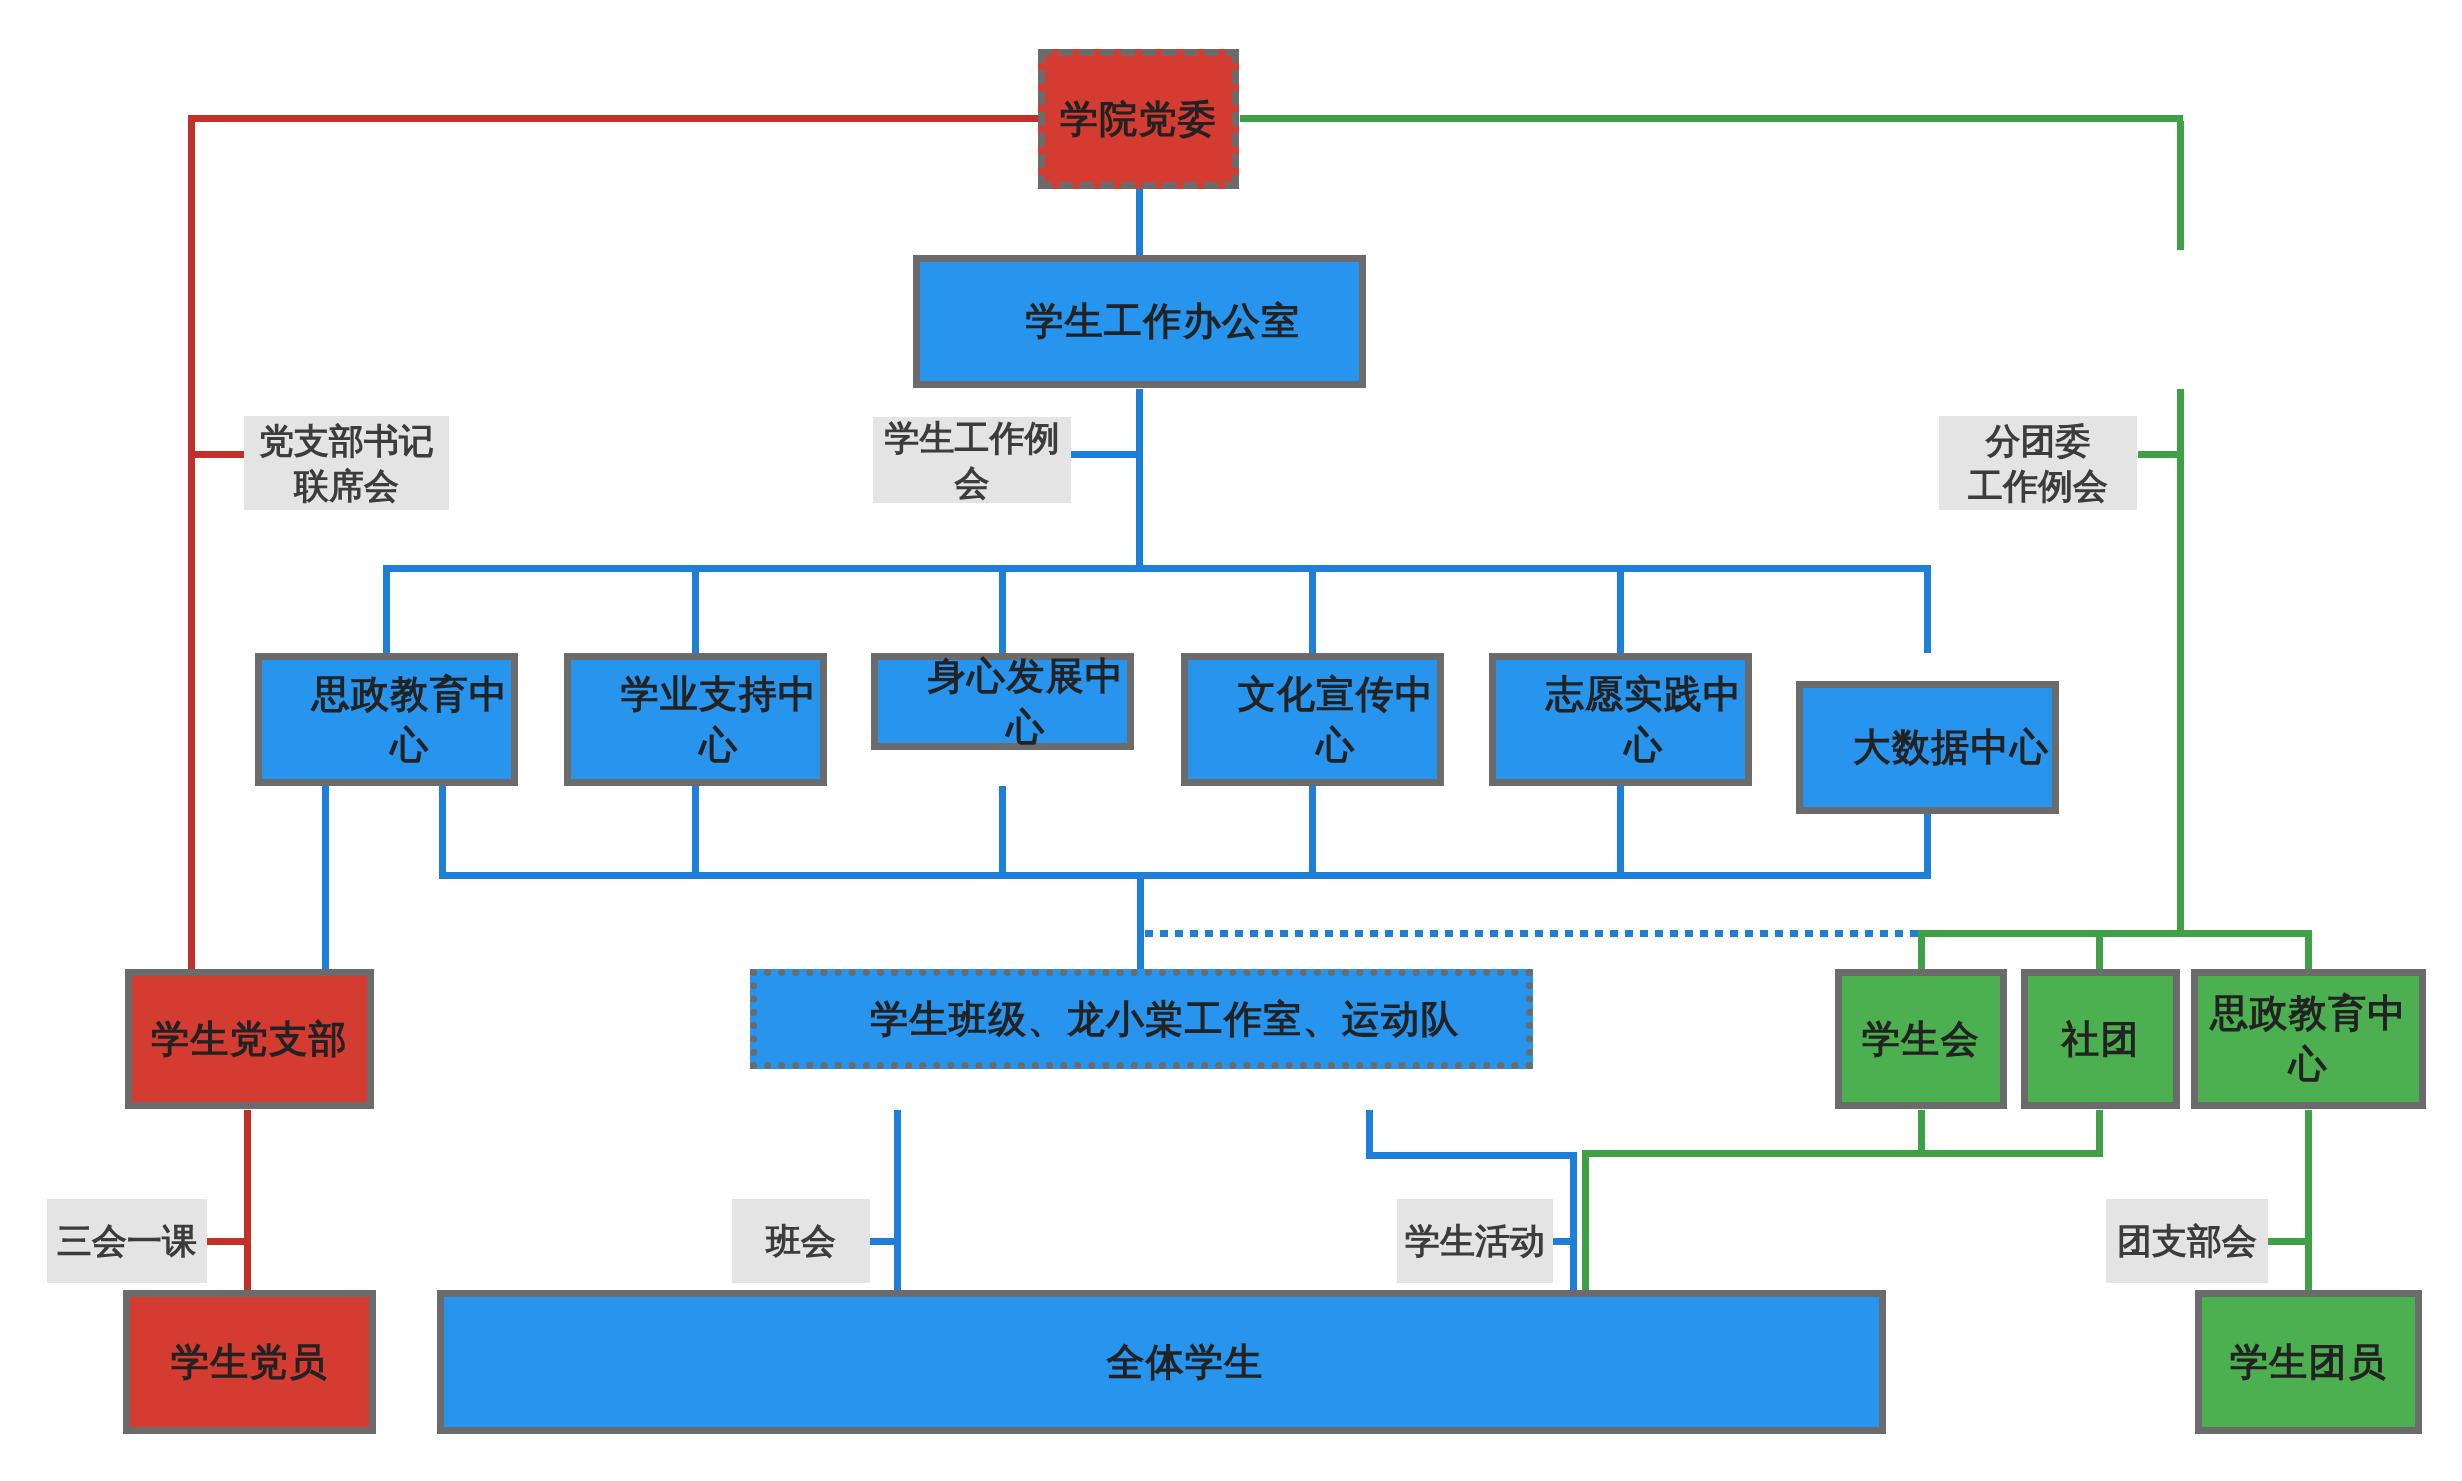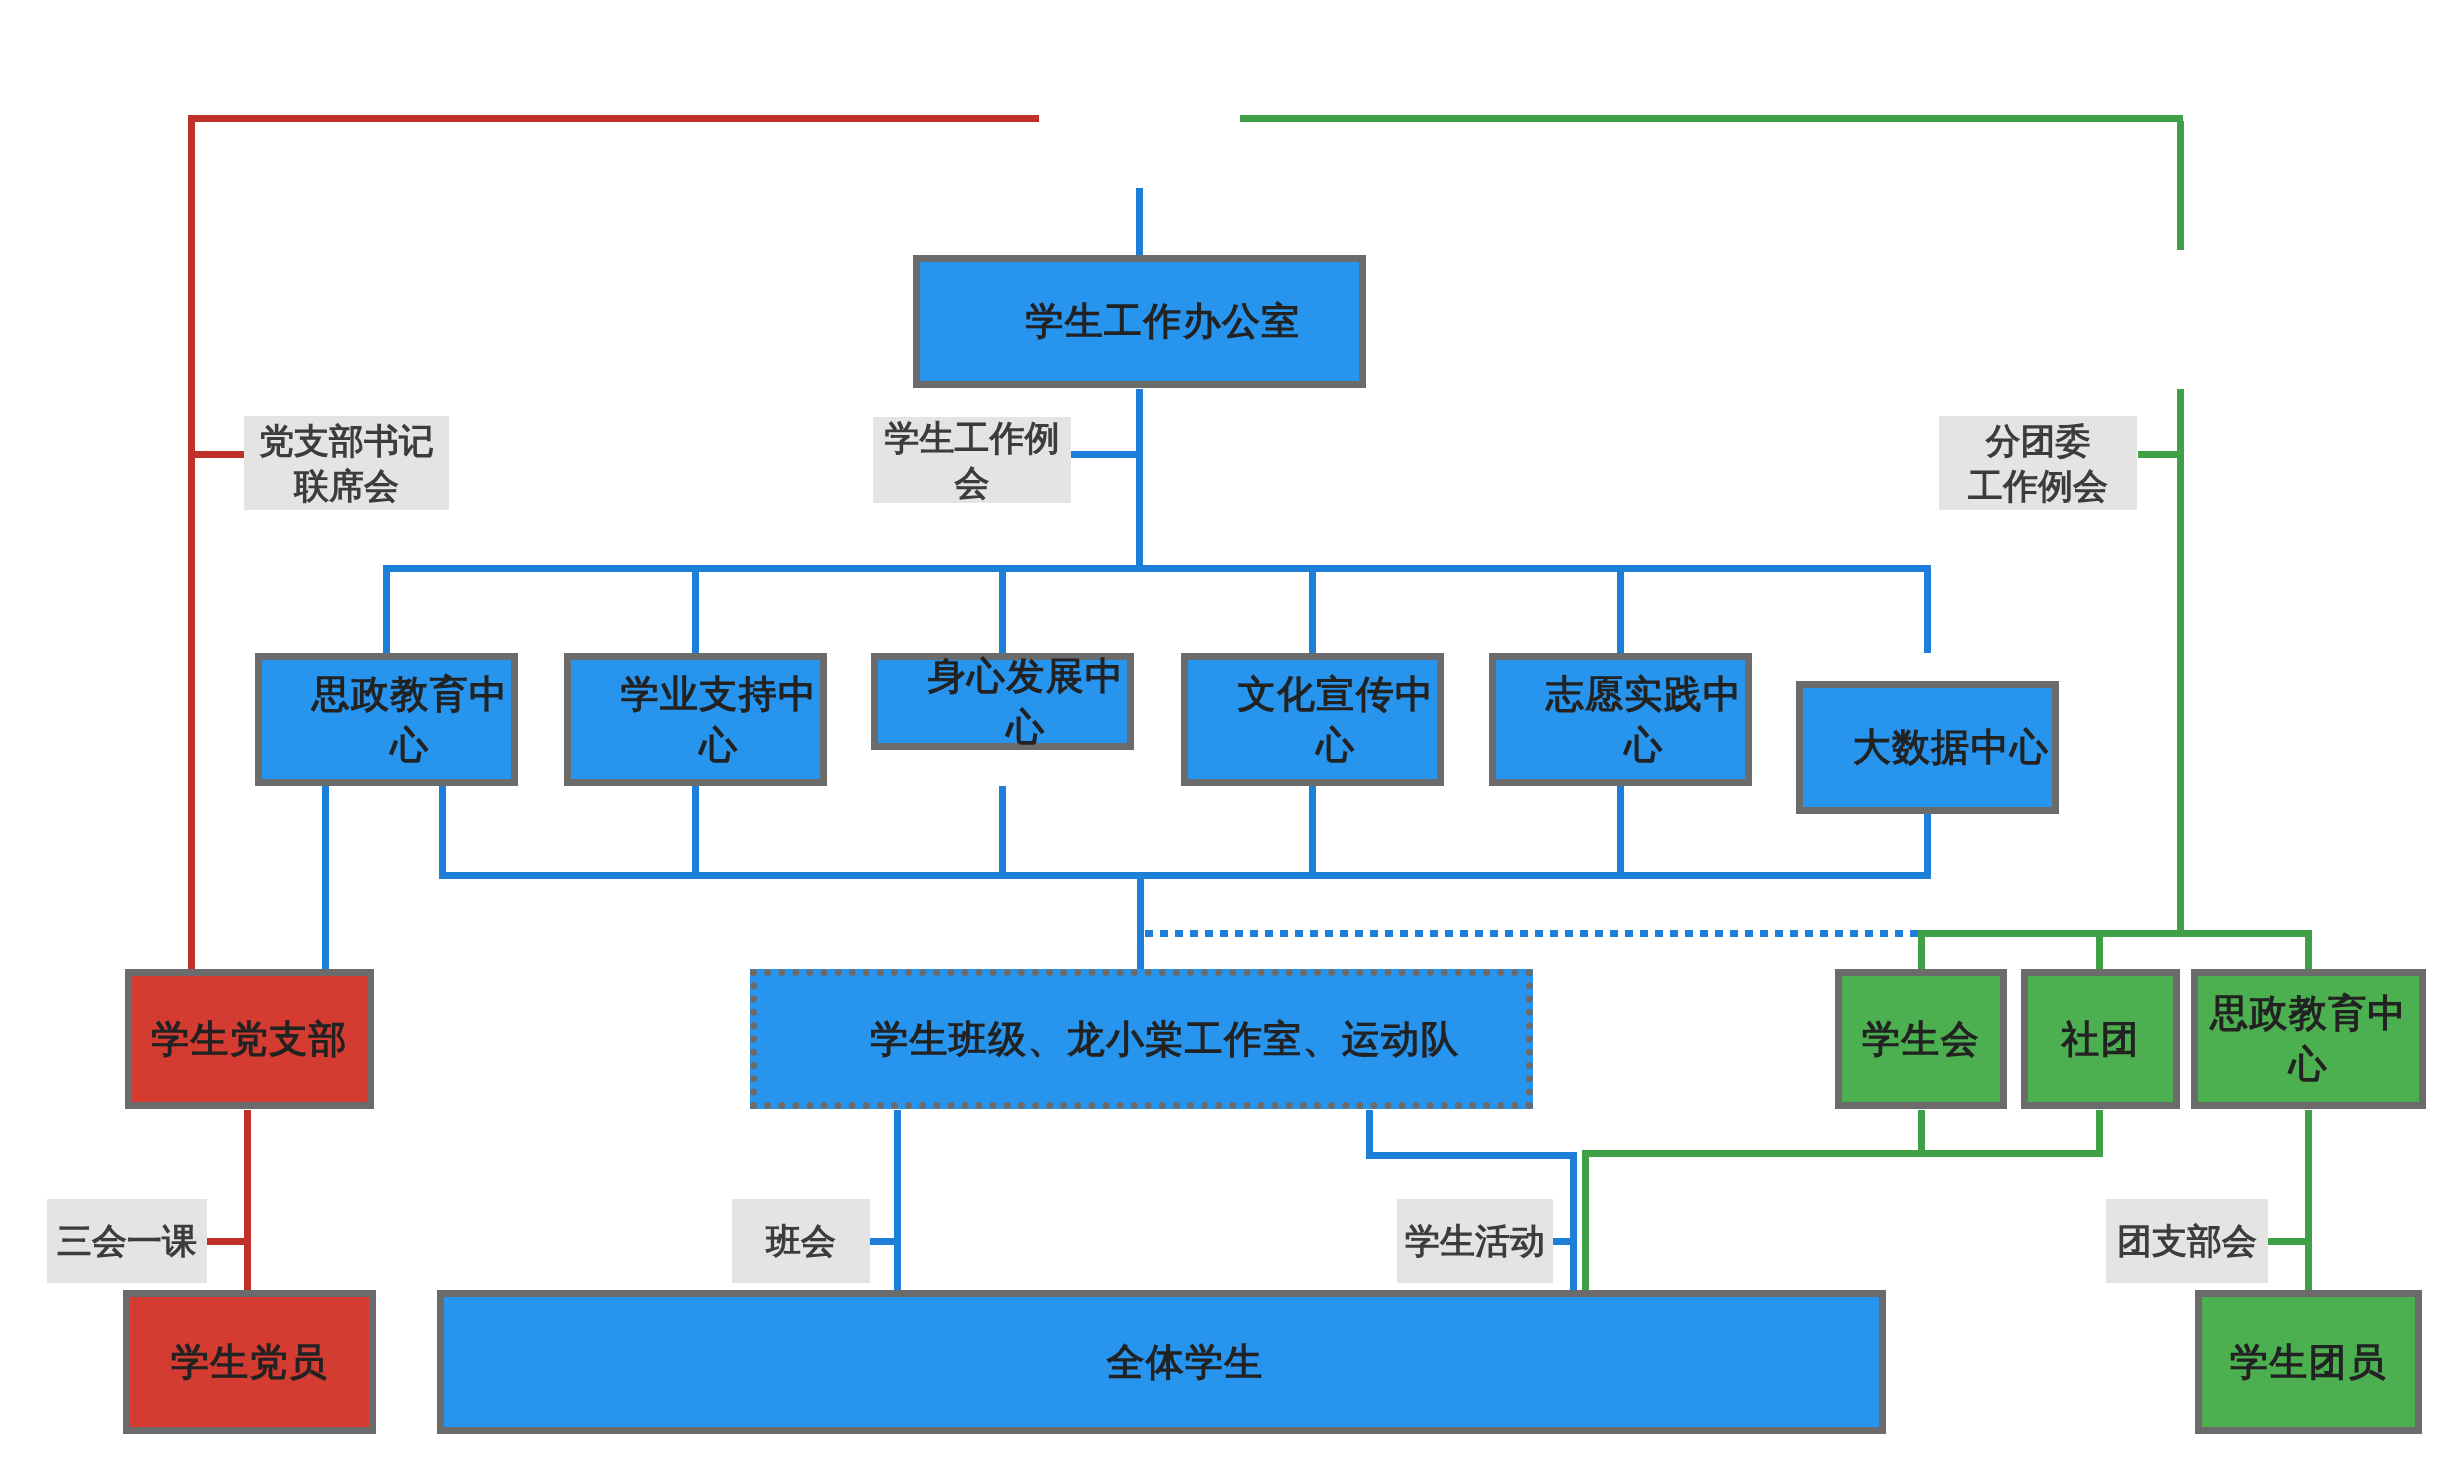--- a/index.html
+++ b/index.html
@@ -91,31 +91,32 @@
   <div class="lbl" style="left:244px;top:416px;width:205px;height:94px;">党支部书记
 联席会</div>
   <div class="lbl" style="left:873px;top:417px;width:198px;height:86px;">学生工作例会</div>
   <div class="lbl" style="left:1939px;top:416px;width:198px;height:94px;">分团委
 工作例会</div>
   <div class="lbl" style="left:47px;top:1199px;width:160px;height:84px;">三会一课</div>
   <div class="lbl" style="left:732px;top:1199px;width:138px;height:84px;">班会</div>
   <div class="lbl" style="left:1397px;top:1199px;width:156px;height:84px;">学生活动</div>
   <div class="lbl" style="left:2106px;top:1199px;width:162px;height:84px;">团支部会</div>
 
+  <div class="box red dashed" style="left:1038px;top:49px;width:201px;height:140px;">学院党委</div>
   <div class="box blue" style="left:913px;top:255px;width:453px;height:133px;">学生工作办公室</div>
 
   <div class="box blue" style="left:255px;top:653px;width:263px;height:133px;">思政教育中心</div>
   <div class="box blue" style="left:564px;top:653px;width:263px;height:133px;">学业支持中心</div>
   <div class="box blue" style="left:871px;top:653px;width:263px;height:97px;">身心发展中心</div>
   <div class="box blue" style="left:1181px;top:653px;width:263px;height:133px;">文化宣传中心</div>
   <div class="box blue" style="left:1489px;top:653px;width:263px;height:133px;">志愿实践中心</div>
   <div class="box blue" style="left:1796px;top:681px;width:263px;height:133px;">大数据中心</div>
 
   <div class="box red" style="left:125px;top:969px;width:249px;height:140px;">学生党支部</div>
-  <div class="box blue dotted" style="left:750px;top:969px;width:783px;height:140px;">学生班级、龙小棠工作室、运动队</div>
+  <div class="box blue dotted" style="left:750px;top:969px;width:783px;height:100px;">学生班级、龙小棠工作室、运动队</div>
   <div class="box green" style="left:1835px;top:969px;width:172px;height:140px;">学生会</div>
   <div class="box green" style="left:2021px;top:969px;width:159px;height:140px;">社团</div>
   <div class="box green" style="left:2191px;top:969px;width:235px;height:140px;">思政教育中心</div>
 
   <div class="box red" style="left:123px;top:1290px;width:253px;height:144px;">学生党员</div>
   <div class="box blue" style="left:437px;top:1290px;width:1449px;height:144px;">全体学生</div>
   <div class="box green" style="left:2195px;top:1290px;width:227px;height:144px;">学生团员</div>
 
 </div>
 

